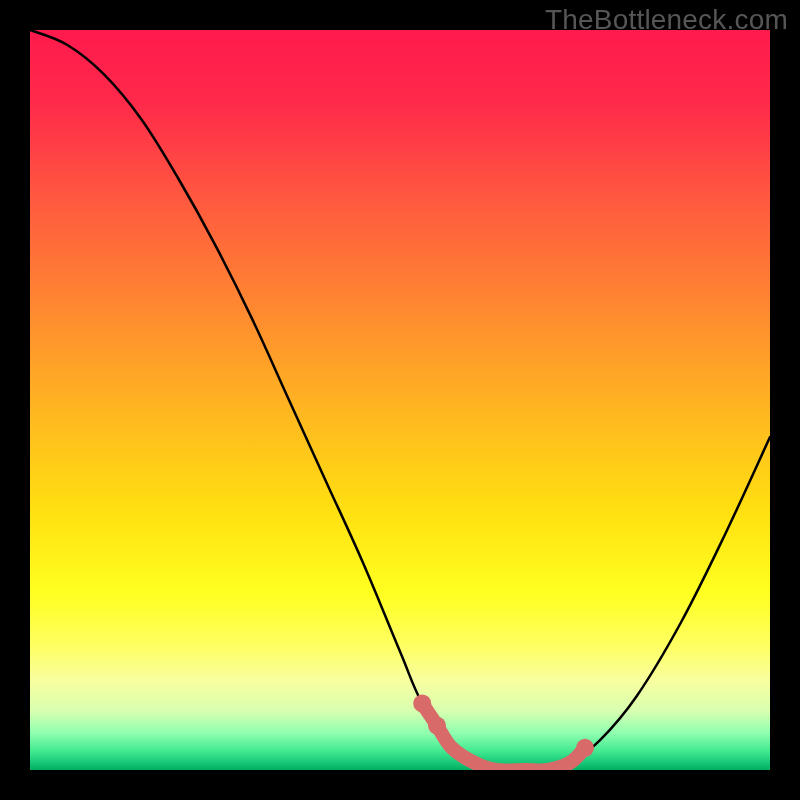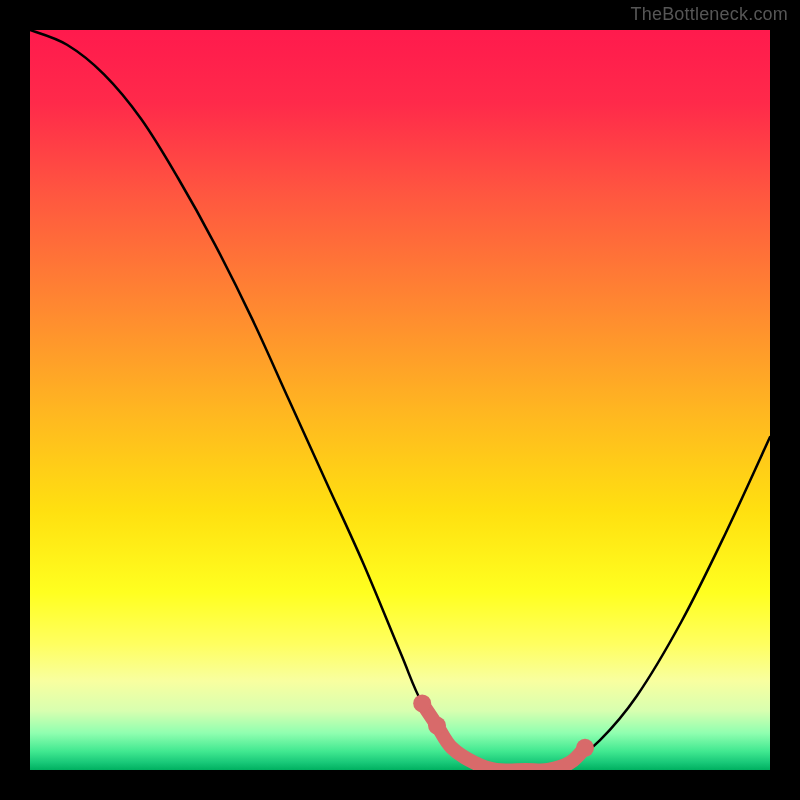--- a/index.html
+++ b/index.html
@@ -8,21 +8,21 @@
     position: relative;
     width: 800px;
     height: 800px;
     background: #000;
   }
   .watermark {
     position: absolute;
     top: 4px;
     right: 12px;
     font-family: Arial, Helvetica, sans-serif;
-    font-size: 18px;
+    font-size: 28px;
     font-weight: 500;
     color: #565656;
     letter-spacing: 0.2px;
     z-index: 5;
   }
   .plot-area {
     position: absolute;
     left: 30px;
     top: 30px;
     width: 740px;

